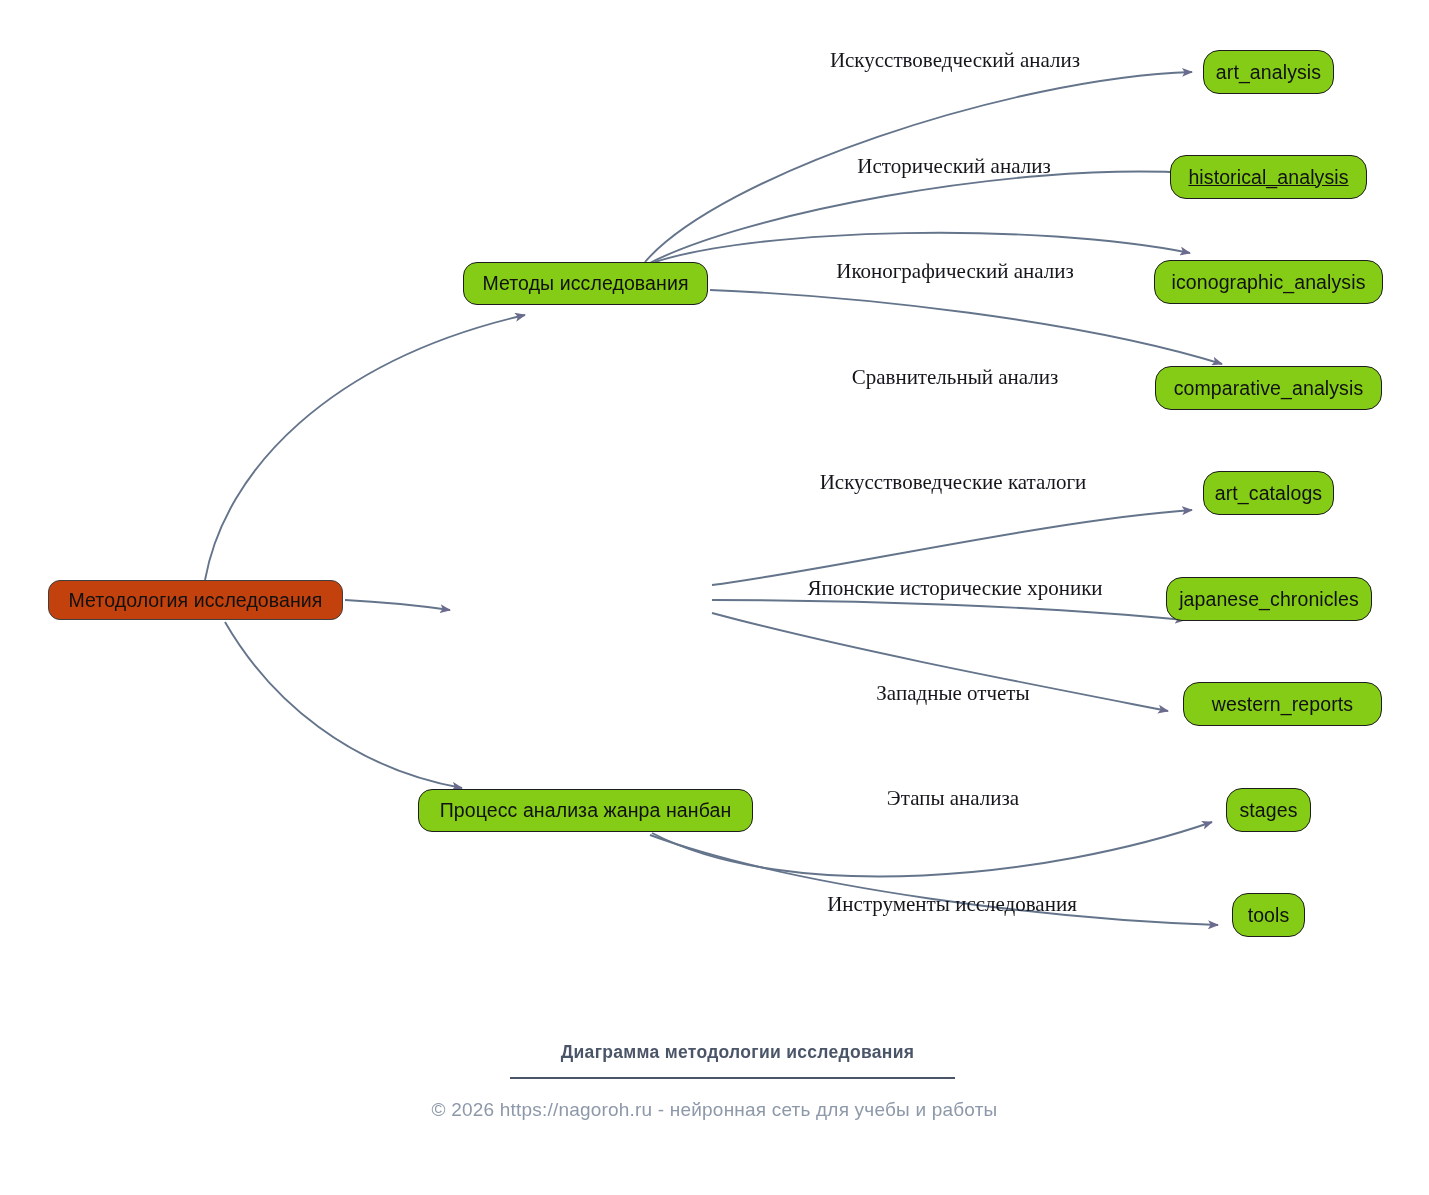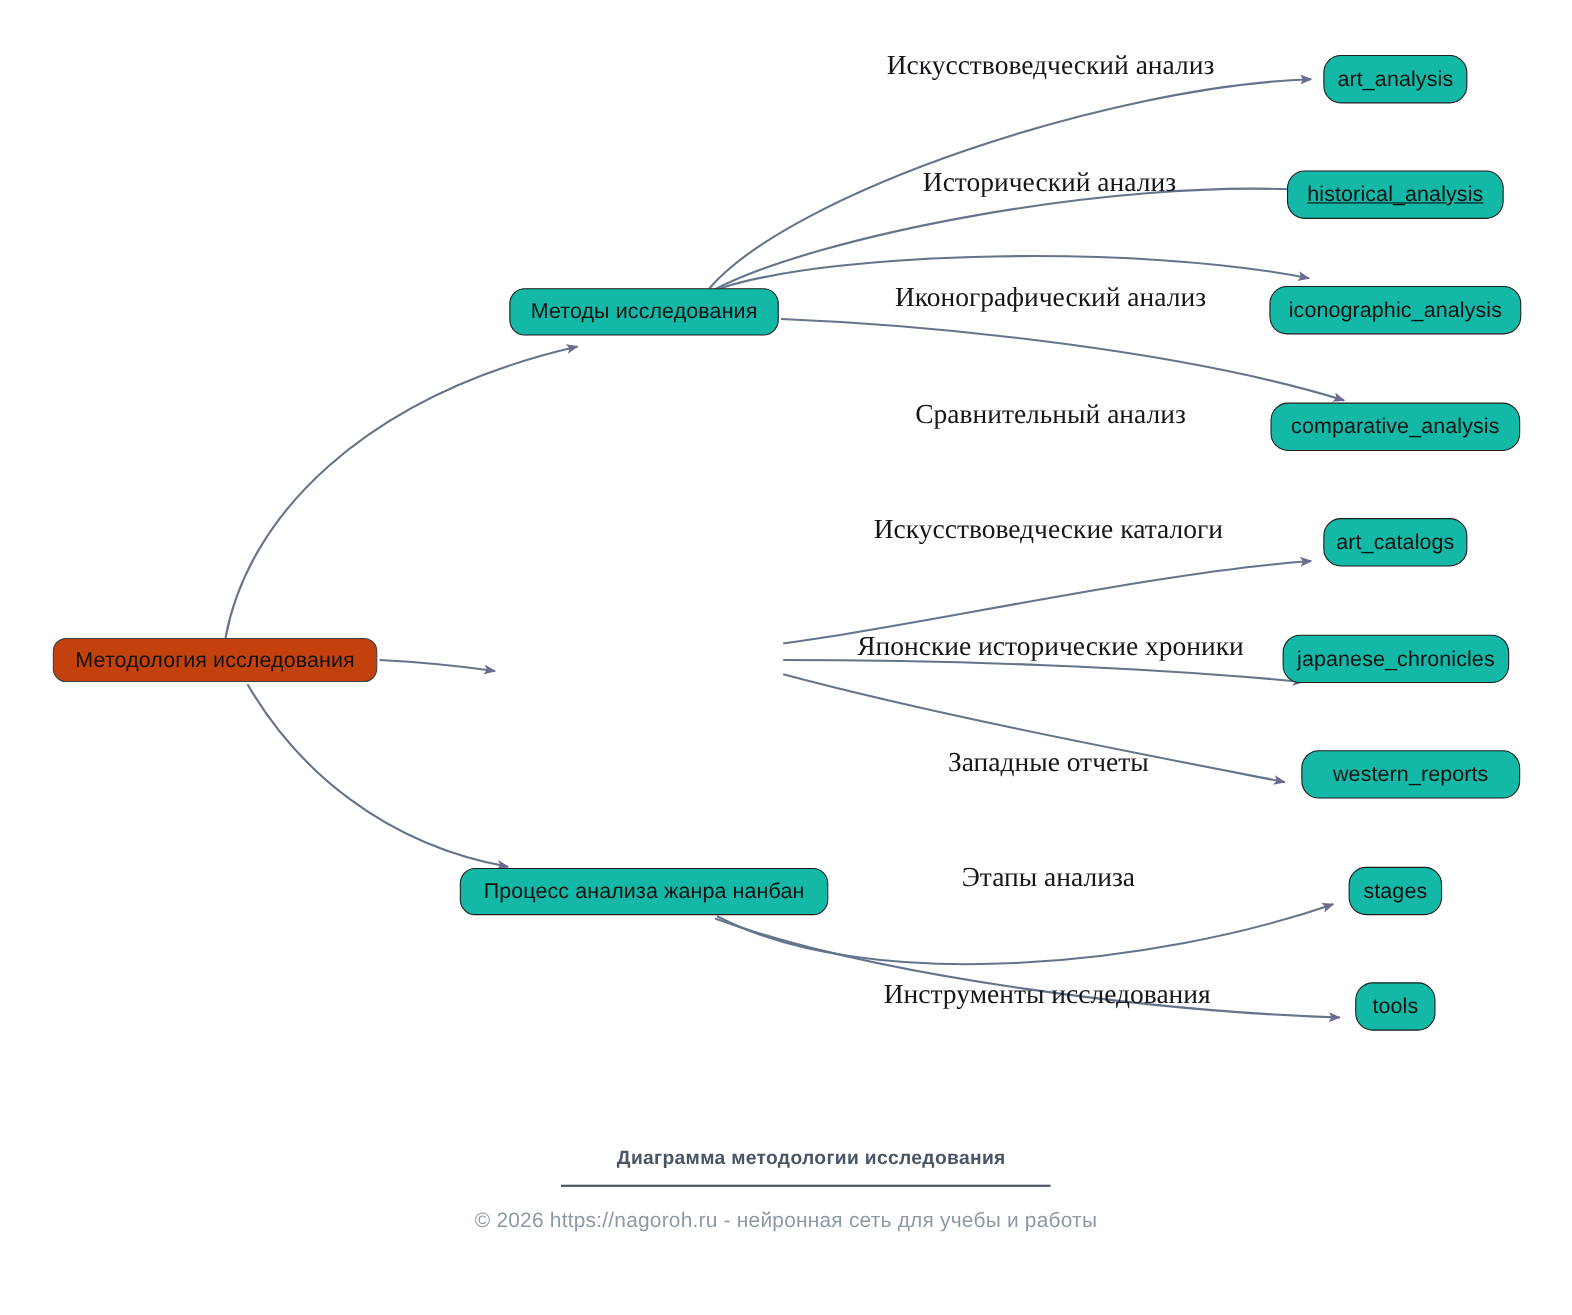--- a/index.html
+++ b/index.html
@@ -22,41 +22,41 @@
     height: 1195px;
   }
   .node {
     position: absolute;
     box-sizing: border-box;
     display: flex;
     align-items: center;
     justify-content: center;
     border-radius: 14px;
     border: 1.6px solid #1d1d1d;
-    background: #14b8a6;
+    background: #84cc16;
     color: #111111;
     font-family: "Liberation Sans", sans-serif;
     font-size: 19.5px;
     letter-spacing: 0.1px;
     white-space: nowrap;
     z-index: 3;
   }
   .node.root {
     background: #c2410c;
     border: 1.6px solid #3f3f3f;
     border-radius: 12px;
     color: #111111;
   }
   .node.leaf {
     border-radius: 16px;
   }
   .edge-label {
     position: absolute;
     font-family: "Liberation Serif", serif;
-    font-size: 25px;
+    font-size: 21px;
     color: #15151c;
     white-space: nowrap;
     z-index: 4;
     transform: translate(-50%, -50%);
     line-height: 1;
   }
   .caption {
     position: absolute;
     left: 0;
     width: 1429px;

